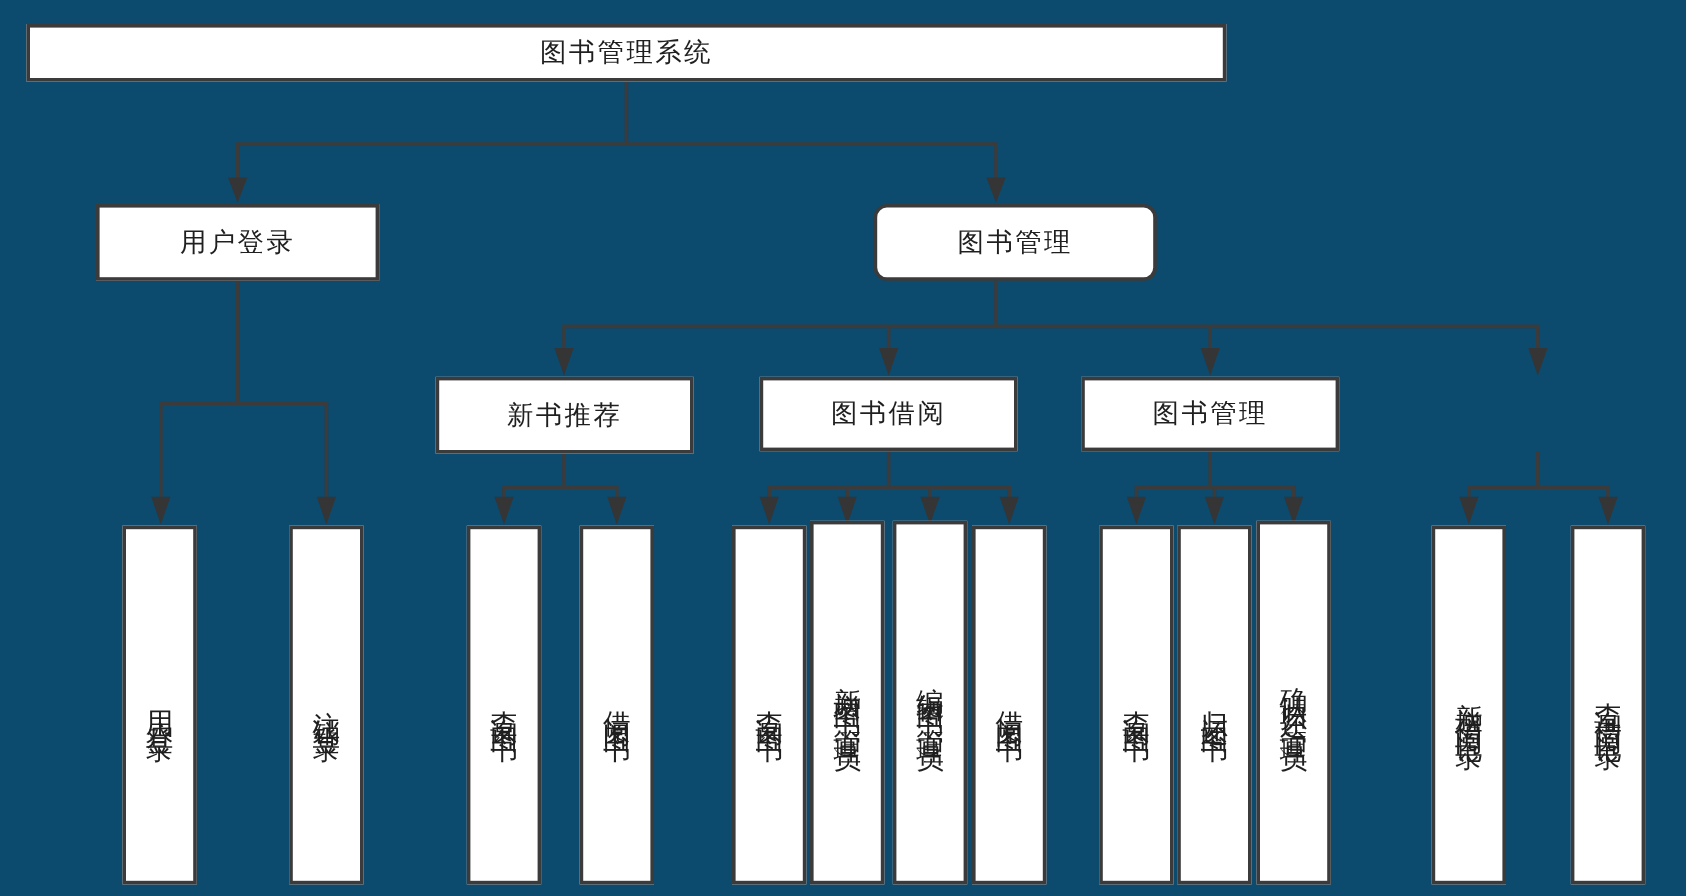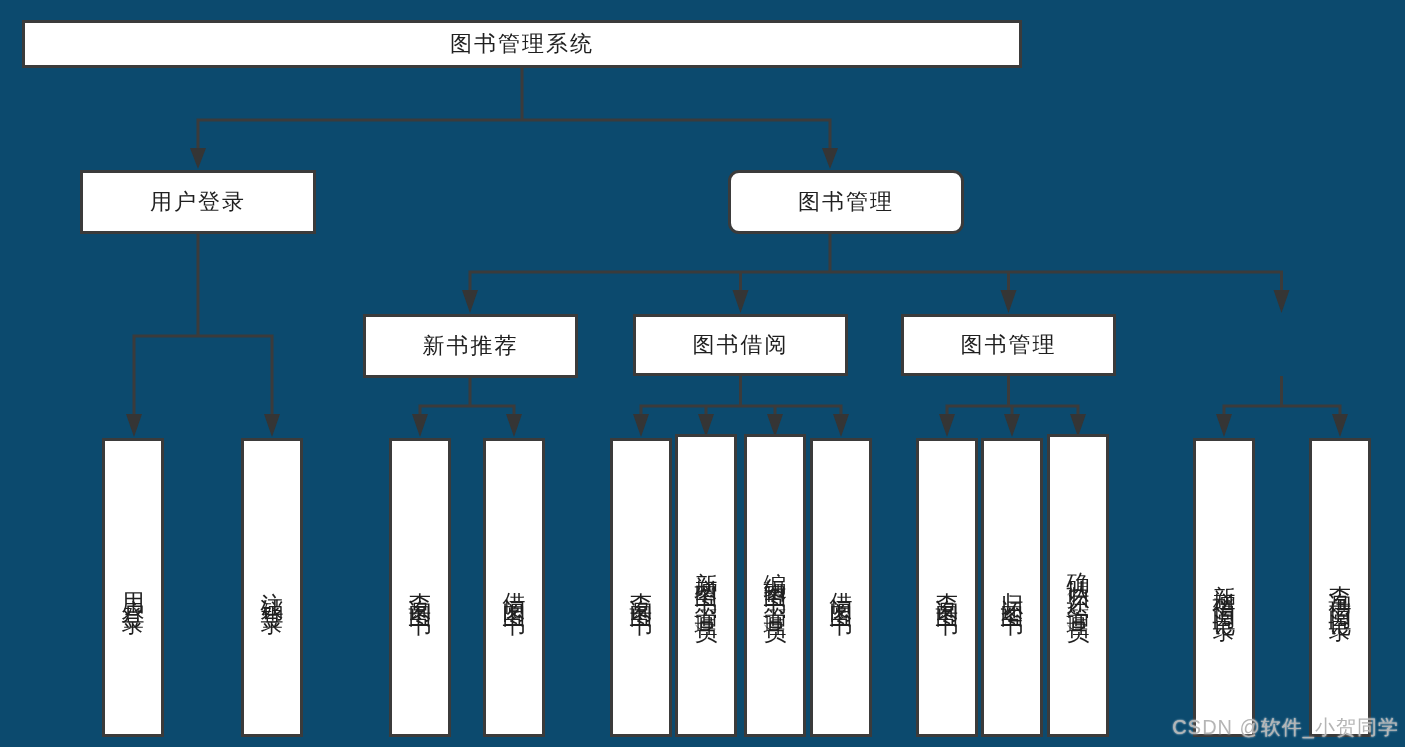--- a/index.html
+++ b/index.html
@@ -164,14 +164,13 @@
     <span class="vtext">确认归还（管理员）</span>
   </div>
 
   <div class="node vbox" style="left:1193px; top:438px; width:62px; height:299px;">
     <span class="vtext">新增借阅记录</span>
   </div>
   <div class="node vbox" style="left:1309px; top:438px; width:62px; height:299px;">
     <span class="vtext">查询借阅记录</span>
   </div>
 
-  <div class="watermark">CSDN @软件_小贺同学</div>
 </div>
 
 </body></html>

